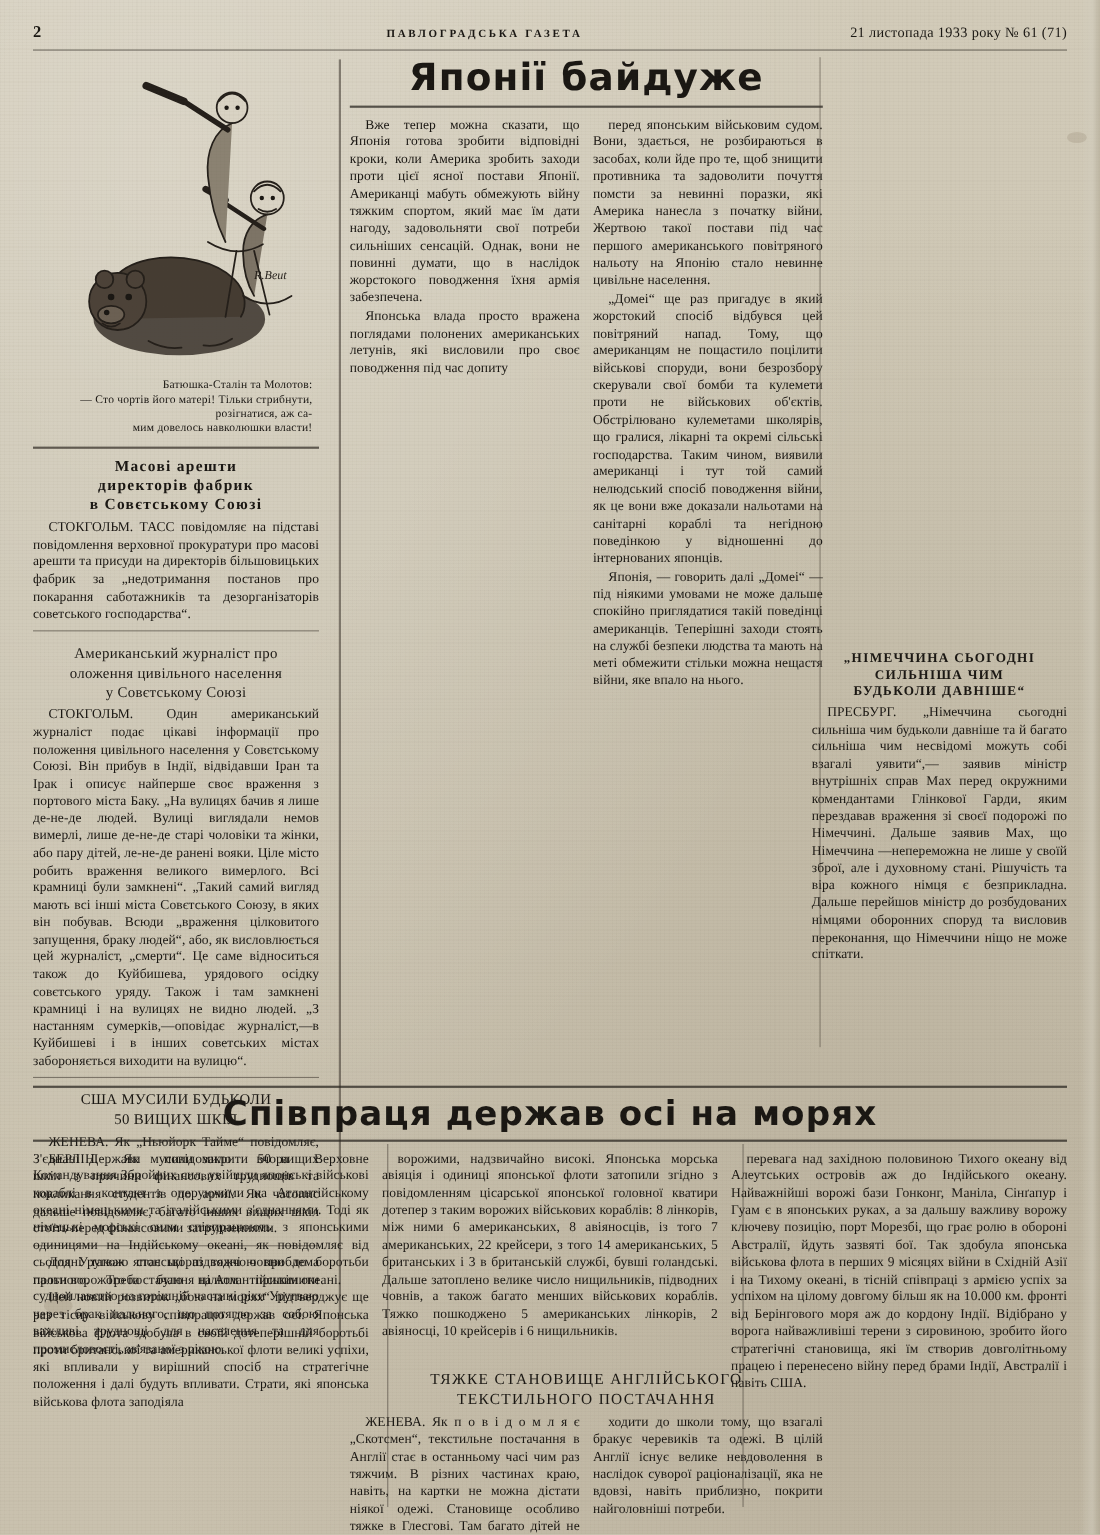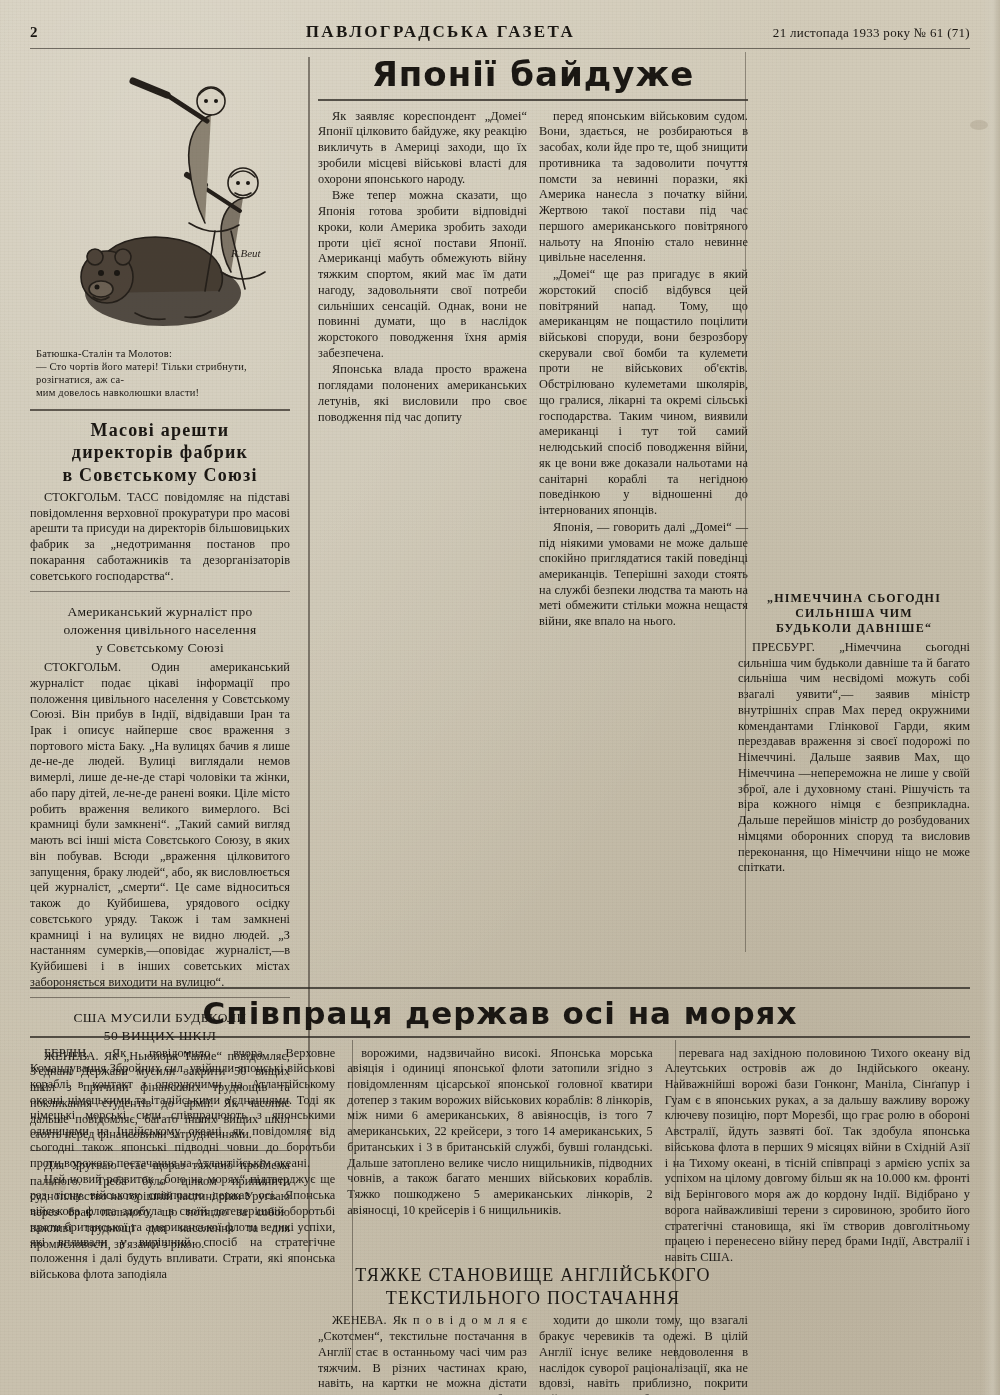--- a/index.html
+++ b/index.html
@@ -28,49 +28,49 @@
     opacity:.7;
   }
   
   .masthead{
     display:flex;align-items:baseline;justify-content:space-between;
     font-size:13.5px;letter-spacing:.5px;
     padding-bottom:4px;
   }
   .masthead .pg{font-size:15px;font-weight:bold;}
   .masthead .title{
-    font-size:17px;font-weight:bold;letter-spacing:2.4px;
+    font-size:10px;font-weight:bold;letter-spacing:2.4px;
     margin-left:70px;
   }
   .masthead .issue{font-size:13px;letter-spacing:.3px;}
   .rule{height:2px;background:#2a2520;margin:2px 0 8px 0;opacity:.75;}
   .rule.thin{height:1px;opacity:.6;}
 
   .cols{display:flex;gap:0;}
   .colLeft{width:270px;padding-right:10px;box-sizing:border-box;}
   .vdiv{width:2px;background:#3a332b;opacity:.55;margin:0 8px;}
   .colMid{width:430px;box-sizing:border-box;}
 
   
   .cartoon{
     height:280px;position:relative;margin:4px 0 2px 0;
   }
   .cartoon svg{display:block;margin:0 auto;}
   .caption{
-    font-size:10.5px;line-height:1.25;text-align:left;
+    font-size:10.5px;line-height:1.25;text-align:right;
     padding:4px 6px 0 6px;letter-spacing:.2px;
   }
   .caption .l1{display:block;}
   h1.headline{
     font-family:"DejaVu Sans", sans-serif;
     font-size:34px;font-weight:bold;text-align:center;
     letter-spacing:1px;margin:0 0 6px 0;line-height:1.05;
   }
   h2.sub{
-    font-size:18px;text-align:center;font-weight:normal;
+    font-size:14px;text-align:center;font-weight:normal;
     letter-spacing:1.2px;margin:6px 0 4px 0;line-height:1.25;
   }
   h2.sub.b{font-weight:bold;}
   h3.small{
     font-size:13.5px;text-align:center;font-weight:normal;
     line-height:1.3;margin:11px 0 4px 0;letter-spacing:.3px;
   }
   p{
     margin:0 0 0 0;
     font-size:12.3px;line-height:1.28;
@@ -192,21 +192,20 @@
 
     <div class="vdiv"></div>
 
     <div style="flex:1;display:flex;">
 
       <div class="colMid">
         <h1 class="headline" style="text-align:center;">Японії байдуже</h1>
         <div class="rule"></div>
         <div class="two">
           <div>
-            <p>Як заявляє кореспондент „Домеі“ Японії цілковито байдуже, яку реакцію викличуть в Америці заходи, що їх зробили місцеві військові власті для охорони японського народу.</p>
             <p>Вже тепер можна сказати, що Японія готова зробити відповідні кроки, коли Америка зробить заходи проти цієї ясної постави Японії. Американці мабуть обмежують війну тяжким спортом, який має їм дати нагоду, задовольняти свої потреби сильніших сенсацій. Однак, вони не повинні думати, що в наслідок жорстокого поводження їхня армія забезпечена.</p>
             <p>Японська влада просто вражена поглядами полонених американських летунів, які висловили про своє поводження під час допиту</p>
           </div>
           <div>
             <p>перед японським військовим судом. Вони, здається, не розбираються в засобах, коли йде про те, щоб знищити противника та задоволити почуття помсти за невинні поразки, які Америка нанесла з початку війни. Жертвою такої постави під час першого американського повітряного нальоту на Японію стало невинне цивільне населення.</p>
             <p>„Домеі“ ще раз пригадує в який жорстокий спосіб відбувся цей повітряний напад. Тому, що американцям не пощастило поцілити військові споруди, вони безрозбору скерували свої бомби та кулемети проти не військових об'єктів. Обстрілювано кулеметами школярів, що гралися, лікарні та окремі сільські господарства. Таким чином, виявили американці і тут той самий нелюдський спосіб поводження війни, як це вони вже доказали нальотами на санітарні кораблі та негідною поведінкою у відношенні до інтернованих японців.</p>
             <p>Японія, — говорить далі „Домеі“ —під ніякими умовами не може дальше спокійно приглядатися такій поведінці американців. Теперішні заходи стоять на службі безпеки людства та мають на меті обмежити стільки можна нещастя війни, яке впало на нього.</p>
           </div>
         </div>
       </div>

